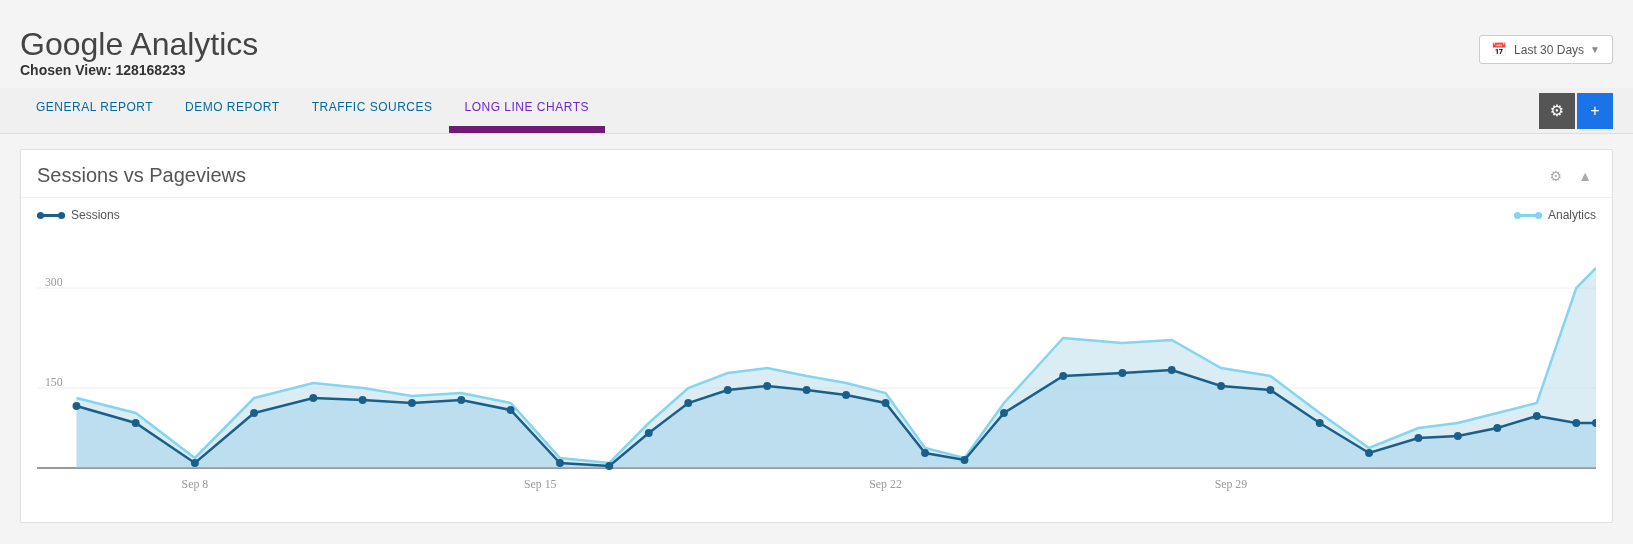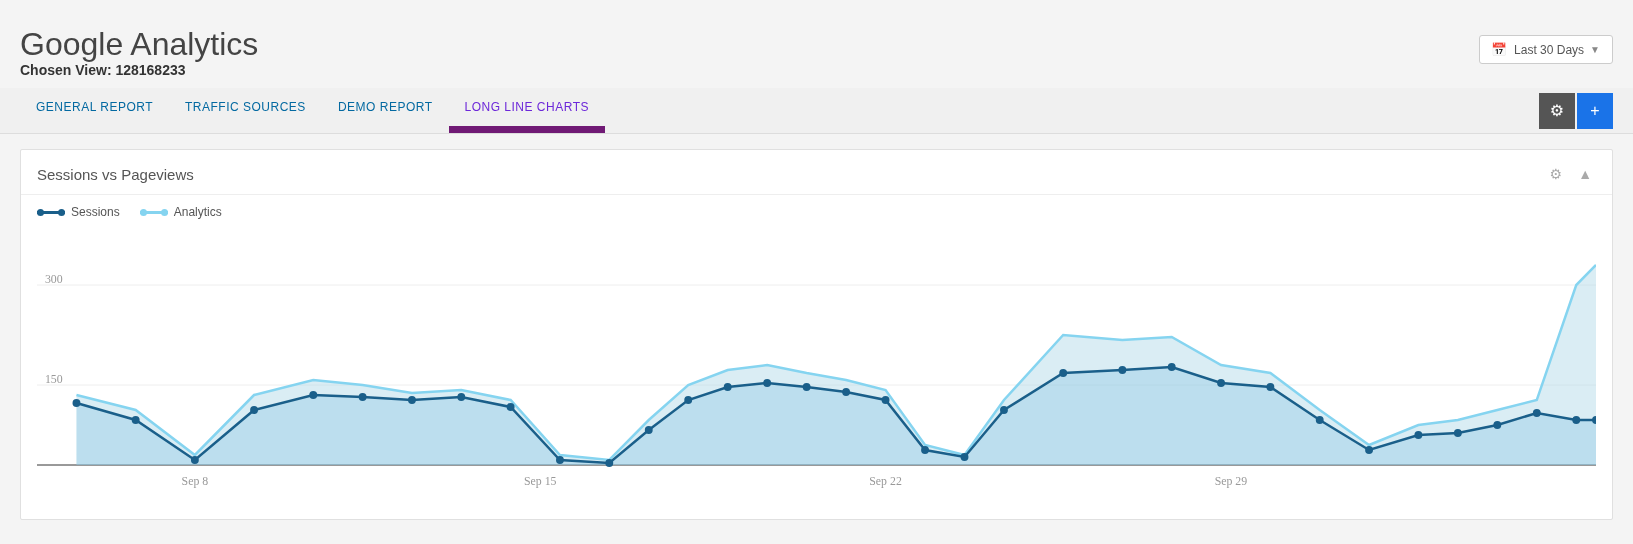--- a/index.html
+++ b/index.html
@@ -106,21 +106,21 @@
       border-radius: 2px;
     }
     .chart-card-header {
       display: flex;
       align-items: center;
       justify-content: space-between;
       padding: 14px 16px 10px 16px;
       border-bottom: 1px solid #eee;
     }
     .chart-card-title {
-      font-size: 15px;
+      font-size: 20px;
       color: #555;
       font-weight: 400;
     }
     .chart-card-actions {
       display: flex;
       gap: 8px;
       align-items: center;
     }
     .chart-icon-btn {
       background: none;
@@ -129,20 +129,21 @@
       color: #aaa;
       font-size: 14px;
       padding: 2px 4px;
     }
 
     .chart-legend {
       display: flex;
       gap: 20px;
       padding: 10px 16px 6px 16px;
       align-items: center;
+      justify-content: space-between;
     }
     .legend-item {
       display: flex;
       align-items: center;
       gap: 6px;
       font-size: 12px;
       color: #555;
     }
     .legend-line-sessions {
       width: 28px;
@@ -214,24 +215,24 @@
     </button>
   </div>
 </div>
 
 <div class="nav-bar">
   <div class="nav-tabs">
     <div class="nav-tab">
       <span>GENERAL REPORT</span>
     </div>
     <div class="nav-tab">
+      <span>DEMO REPORT</span>
+    </div>
+    <div class="nav-tab">
       <span>TRAFFIC SOURCES</span>
-    </div>
-    <div class="nav-tab">
-      <span>DEMO REPORT</span>
     </div>
     <div class="nav-tab active">
       <span>LONG LINE CHARTS</span>
     </div>
   </div>
   <div class="nav-actions">
     <button class="nav-action-btn gear">⚙</button>
     <button class="nav-action-btn plus">+</button>
   </div>
 </div>

